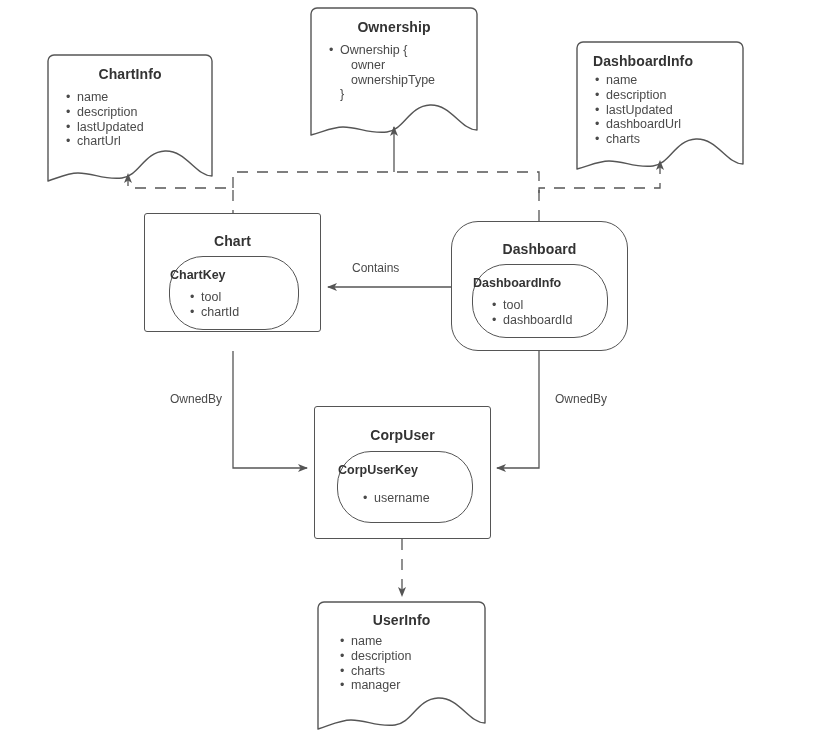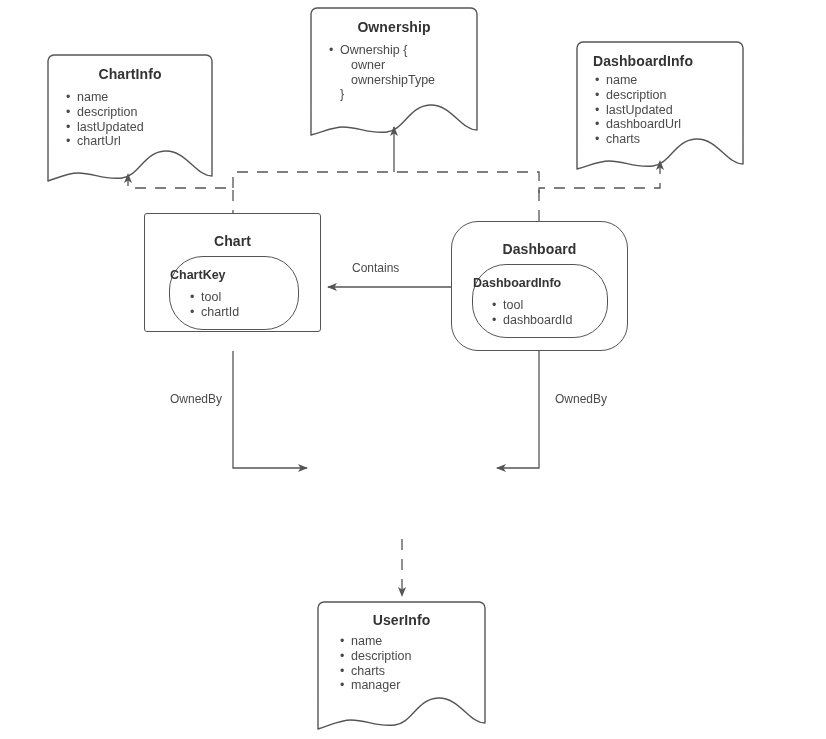--- a/index.html
+++ b/index.html
@@ -223,20 +223,29 @@
     <div class="entity-title node-title" style="top:19px;">Dashboard</div>
     <div class="key-node" style="left:20px; top:42px; width:136px; height:74px;">
       <div class="key-title" style="top:11px;">DashboardInfo</div>
       <ul class="field-list key-fields" style="left:19px; top:33px;">
         <li>tool</li>
         <li>dashboardId</li>
       </ul>
     </div>
   </div>
 
+  <div class="node entity-node" style="left:314px; top:406px; width:177px; height:133px;">
+    <div class="entity-title node-title" style="top:20px;">CorpUser</div>
+    <div class="key-node" style="left:22px; top:44px; width:136px; height:72px;">
+      <div class="key-title" style="top:11px;">CorpUserKey</div>
+      <ul class="field-list key-fields" style="left:25px; top:39px;">
+        <li>username</li>
+      </ul>
+    </div>
+  </div>
 
   <div class="edge-label" style="left:352px; top:261px;">Contains</div>
 
   <div class="edge-label" style="left:170px; top:392px;">OwnedBy</div>
 
   <div class="edge-label" style="left:555px; top:392px;">OwnedBy</div>
 
 </div>
 
 </body></html>

